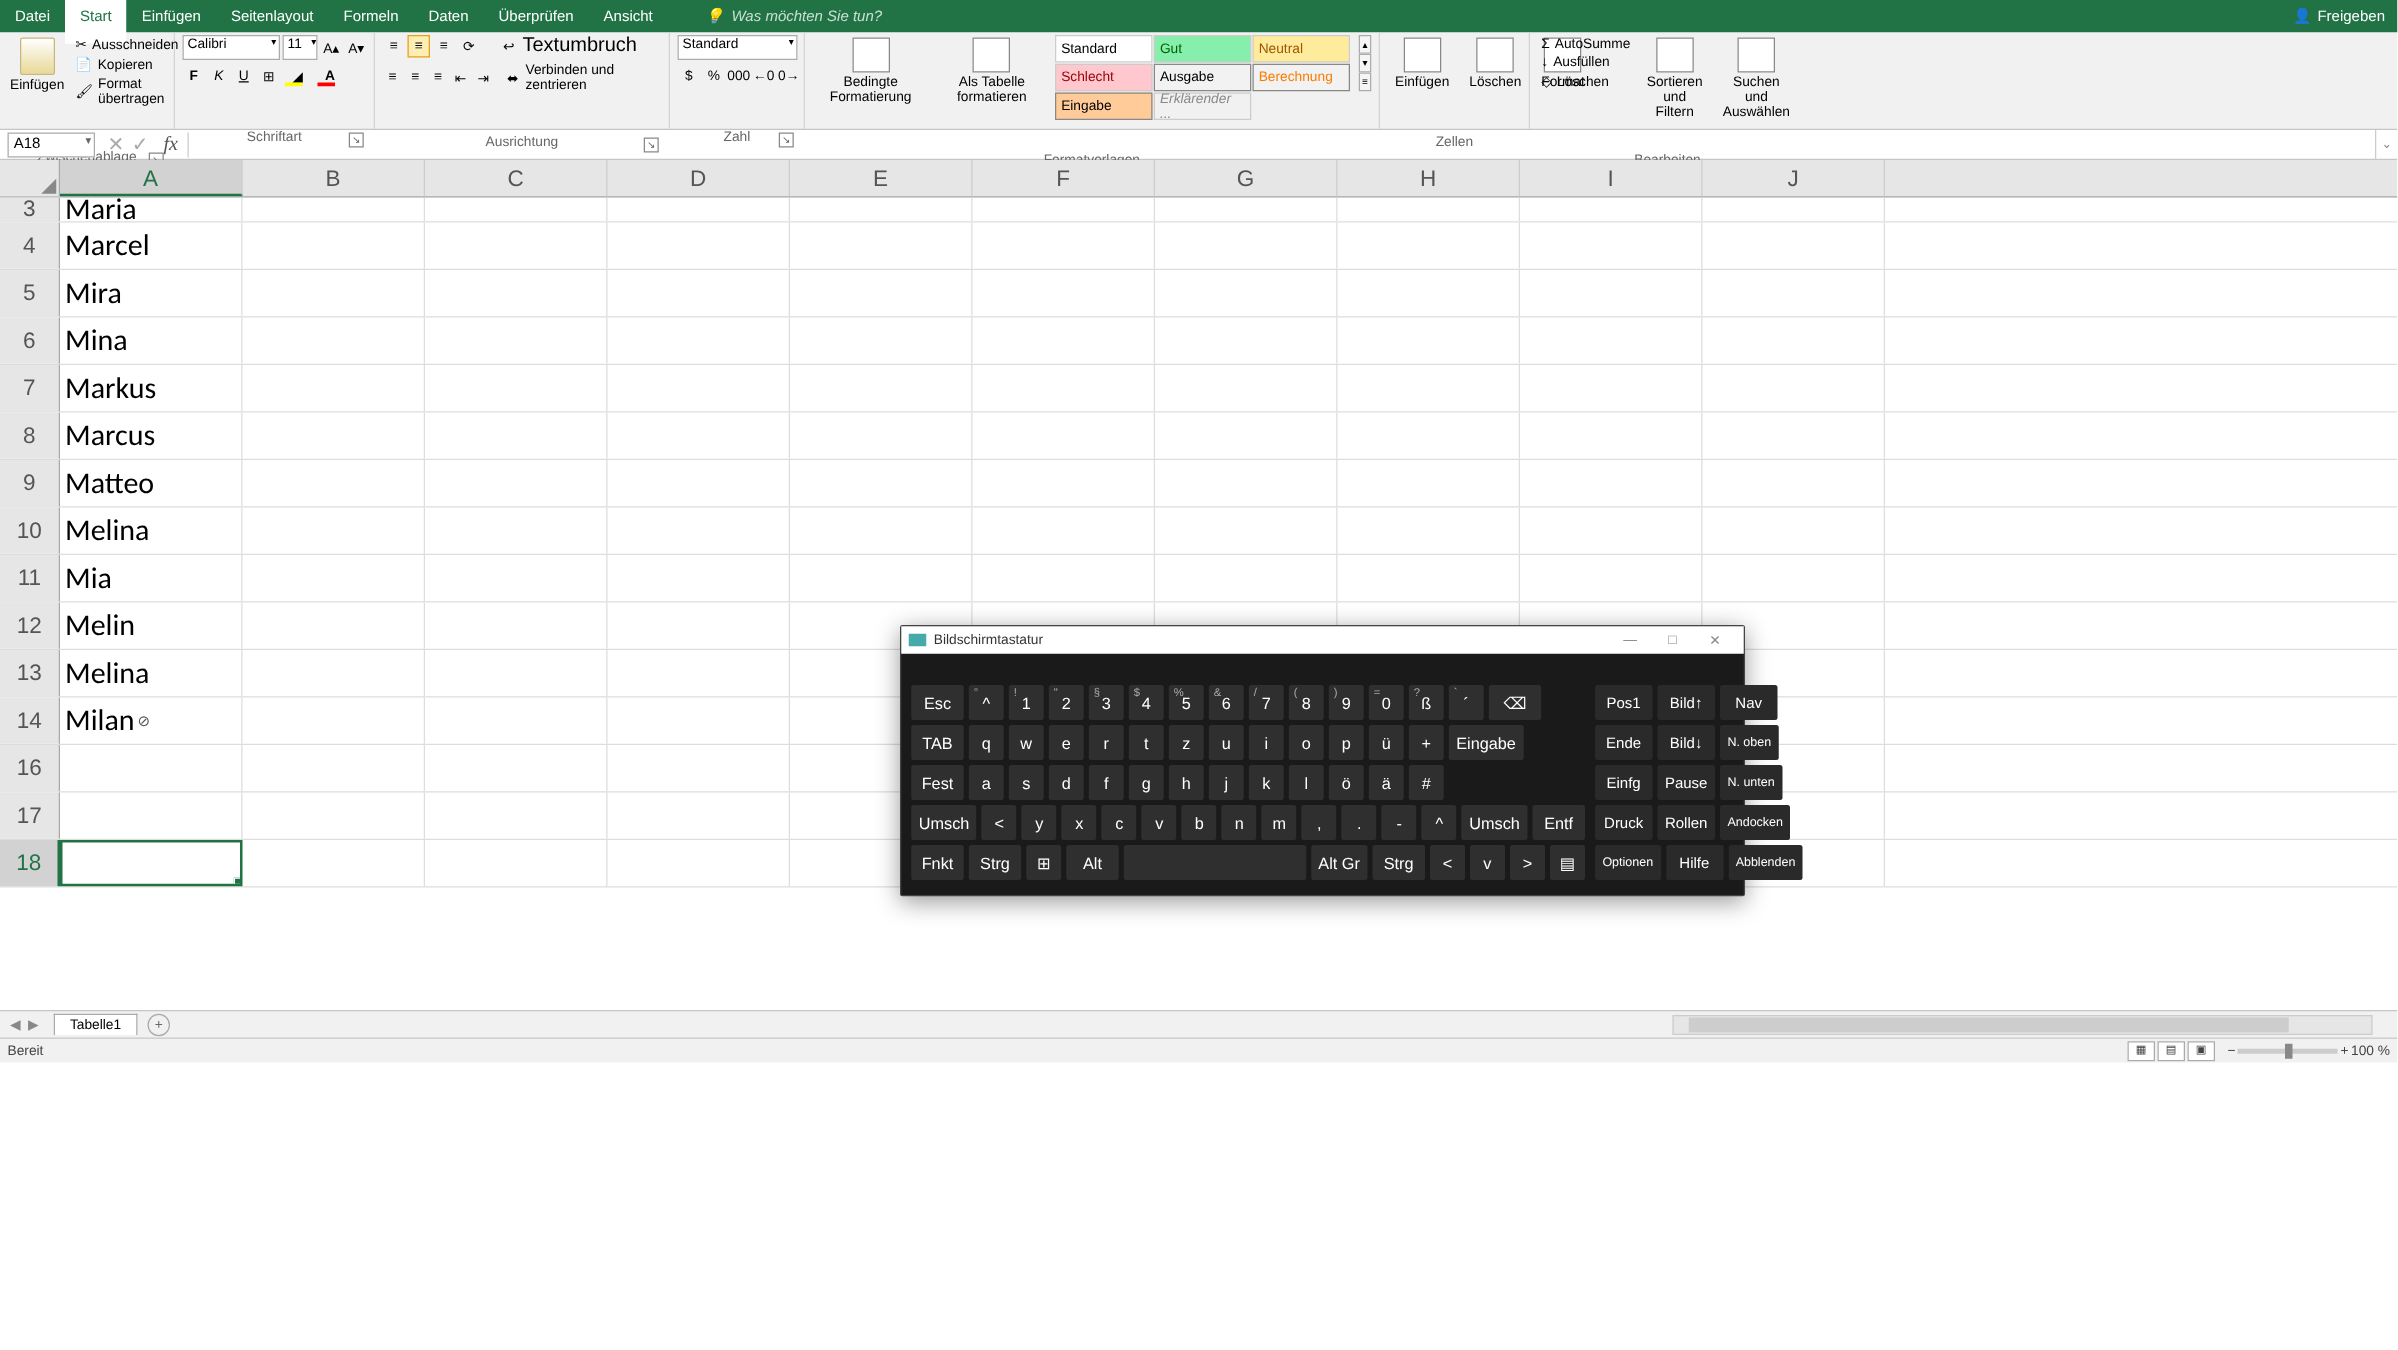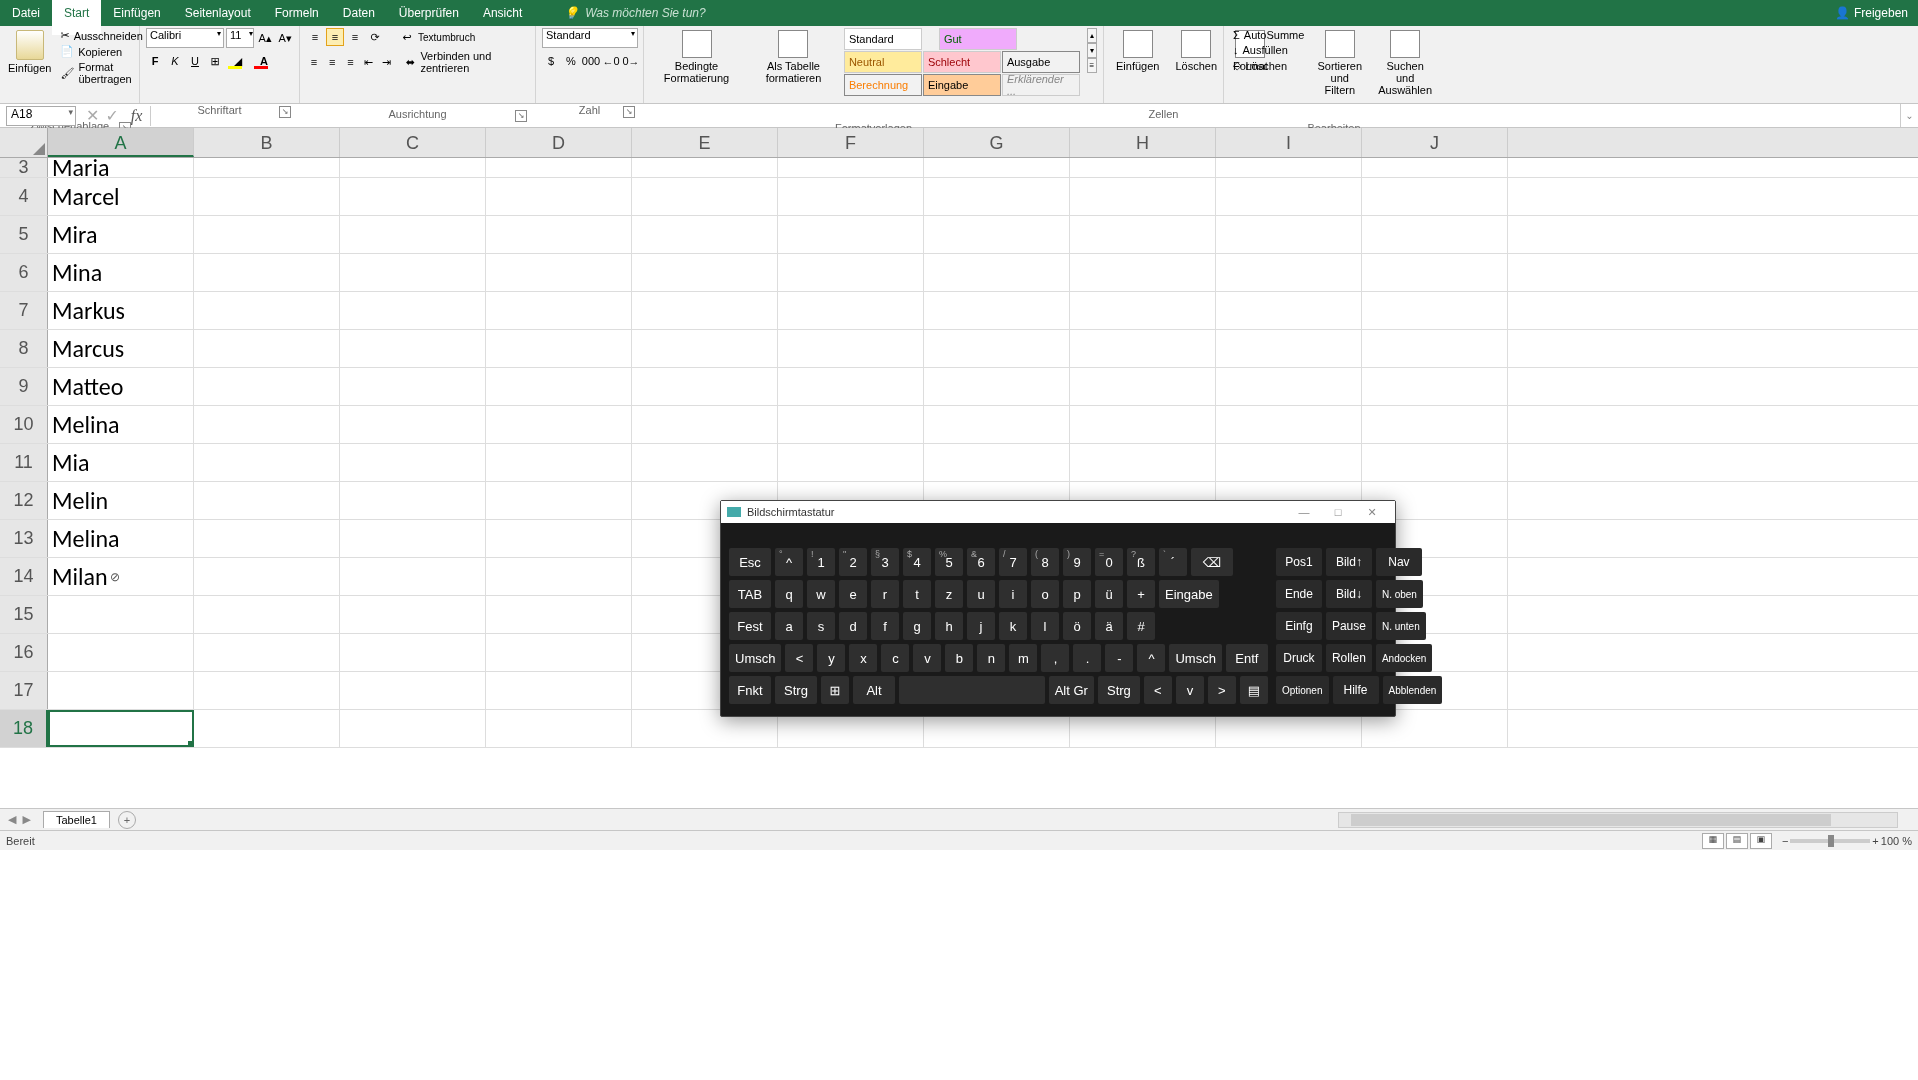--- a/index.html
+++ b/index.html
@@ -180,21 +180,21 @@
 
   <div class="ribbon-group" style="width:236px;">
     <div class="group-body" style="flex-direction:column; gap:4px;">
       <div class="font-row">
         <span class="small-btn">≡</span>
         <span class="small-btn active">≡</span>
         <span class="small-btn">≡</span>
         <span class="small-btn">⟳</span>
         <span style="width:10px;"></span>
         <span class="small-btn">↩</span>
-        <span style="font-size:10px;">Textumbruch</span>
+        <span style="font-size:16px;">Textumbruch</span>
       </div>
       <div class="font-row">
         <span class="small-btn">≡</span>
         <span class="small-btn">≡</span>
         <span class="small-btn">≡</span>
         <span class="small-btn">⇤</span>
         <span class="small-btn">⇥</span>
         <span style="width:4px;"></span>
         <span class="small-btn">⬌</span>
         <span style="font-size:11px;">Verbinden und zentrieren</span>
@@ -222,21 +222,21 @@
       <div class="large-btn">
           <div class="large-icon"></div>
           <span>Bedingte Formatierung</span>
         </div>
       <div class="large-btn">
           <div class="large-icon"></div>
           <span>Als Tabelle formatieren</span>
         </div>
       <div class="style-gallery">
         <div class="style-cell" style="background:#fff;">Standard</div>
-        <div class="style-cell" style="background:#f0abfc;color:#006100;margin-left:16px;">Gut</div>
+        <div class="style-cell" style="background:#86efac;color:#006100;">Gut</div>
         <div class="style-cell" style="background:#ffeb9c;color:#9c5700;">Neutral</div>
         <div class="style-cell" style="background:#ffc7ce;color:#9c0006;">Schlecht</div>
         <div class="style-cell" style="background:#f2f2f2;border:1px solid #888;">Ausgabe</div>
         <div class="style-cell" style="background:#f2f2f2;color:#fa7d00;border:1px solid #888;">Berechnung</div>
         <div class="style-cell" style="background:#ffcc99;border:1px solid #888;">Eingabe</div>
         <div class="style-cell" style="font-style:italic;color:#888;">Erklärender ...</div>
       </div>
       <div class="gallery-scroll">
           <div>▴</div>
           <div>▾</div>
@@ -460,33 +460,20 @@
         <div class="cell"></div>
         <div class="cell"></div>
         <div class="cell"></div>
         <div class="cell"></div>
         <div class="cell"></div>
         <div class="cell"></div>
       </div>
       <div class="row">
         <div class="rowh">14</div>
         <div class="cell">Milan</div>
-        <div class="cell"></div>
-        <div class="cell"></div>
-        <div class="cell"></div>
-        <div class="cell"></div>
-        <div class="cell"></div>
-        <div class="cell"></div>
-        <div class="cell"></div>
-        <div class="cell"></div>
-        <div class="cell"></div>
-      </div>
-      <div class="row">
-        <div class="rowh">15</div>
-        <div class="cell"></div>
         <div class="cell"></div>
         <div class="cell"></div>
         <div class="cell"></div>
         <div class="cell"></div>
         <div class="cell"></div>
         <div class="cell"></div>
         <div class="cell"></div>
         <div class="cell"></div>
         <div class="cell"></div>
       </div>

